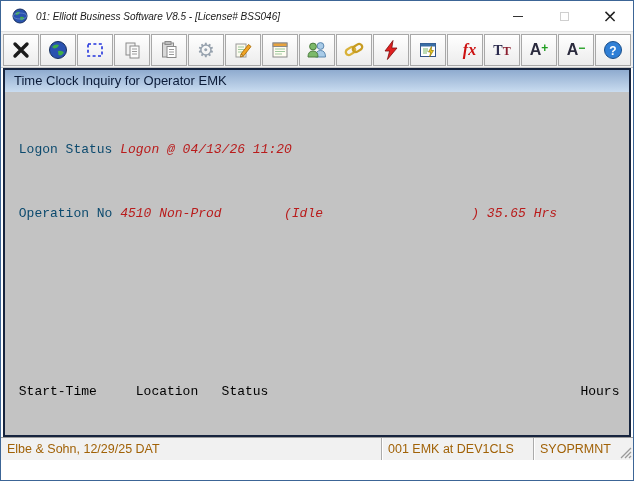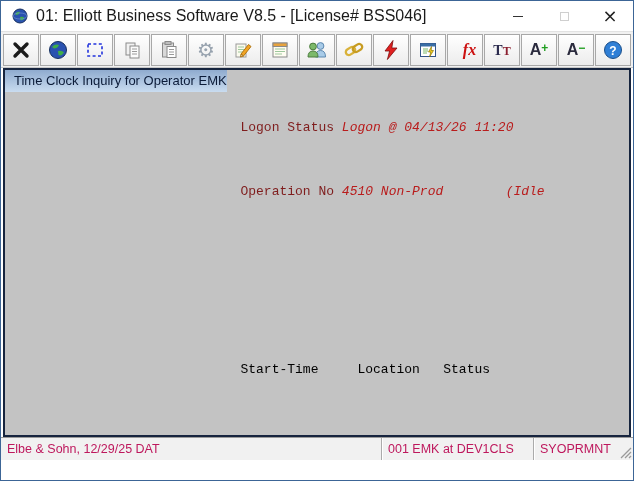--- a/index.html
+++ b/index.html
@@ -5,21 +5,21 @@
   * { margin:0; padding:0; box-sizing:border-box; }
   html,body { width:634px; height:481px; background:#fff; overflow:hidden; }
   body { font-family:"Liberation Sans", sans-serif; position:relative; }
 
   .window { width:634px; height:481px; border:1px solid #3c6596; background:#fff;
             display:flex; flex-direction:column; position:relative; }
 
   
   .titlebar { height:30px; display:flex; align-items:center; background:#fff; flex:0 0 auto; }
   .app-icon { width:16px; height:16px; margin-left:11px; flex:0 0 auto; }
-  .title-text { font-size:16px; color:#1a1a1a; margin-left:8px; white-space:nowrap; flex:1; }
+  .title-text { font-size:10px; color:#1a1a1a; margin-left:8px; white-space:nowrap; flex:1;font-style:italic; }
   .win-btn { width:46px; height:30px; display:flex; align-items:center; justify-content:center; }
   .min-glyph { width:10px; height:1px; background:#333; }
   .max-glyph { width:9px; height:9px; border:1px solid #cfcfcf; background:#fff; }
   .close-glyph { font-size:18px; line-height:18px; color:#222; font-family:"DejaVu Sans",sans-serif; }
 
   
   .menubar { height:21px; background:#fff; display:flex; align-items:center; flex:0 0 auto; }
   .menubar span { font-size:12.5px; color:#3f3f3f; margin-left:7px; }
 
   
@@ -31,41 +31,41 @@
   .glyph-icon { font-style:italic; font-weight:bold; font-family:"Liberation Serif",serif; }
   .fx-glyph { color:#cc1111; font-size:16px;margin-left:9px; }
   .tt1 { color:#2b2b4e; font-weight:bold; font-size:14px; font-family:"Liberation Serif",serif;}
   .tt2 { color:#8b2030; font-weight:bold; font-size:12px; font-family:"Liberation Serif",serif;}
   .Abig { color:#2b2b3e; font-weight:bold; font-size:16px; font-family:"Liberation Sans",sans-serif; font-style:normal;}
   .plusg { color:#1f9e1f; font-weight:bold; font-size:12px; vertical-align:top; font-style:normal;}
   .gear-glyph { font-family:"DejaVu Sans",sans-serif; font-size:20px; color:#97a2ae; line-height:20px; }
 
   
   .screen { margin:0 2px; height:369px; border:2px solid #16243e; background:#c3c3c3;
-            display:flex; flex-direction:row; flex:0 0 auto; }
+            display:flex; flex-direction:column; flex:0 0 auto; }
   .screen-header { height:22px; background:linear-gradient(#8fabcf,#c9dcf0);
                    font-size:13px; color:#0b1b38; line-height:22px; padding-left:9px; flex:0 0 auto; }
   .screen-body { flex:1; padding:2px 0 0 6px; font-family:"Liberation Mono","DejaVu Sans Mono",monospace;
                  font-size:13px; line-height:16px; color:#000; white-space:pre; }
   .srow { height:16px; white-space:pre; padding-left:1ch; }
   .no-lead { padding-left:0; }
   .blue, .blue span { color:#b91c1c;font-style:italic; }
   .black { color:#000; }
   .col-time { display:inline-block; width:14ch; }
   .col-loc  { display:inline-block; width:12ch; padding-left:1ch; }
   .col-status { display:inline-block; width:45ch; }
   .col-hours { display:inline-block; width:6ch; text-align:right; }
-  .lbl13 { display:inline-block; width:13ch; color:#7f1d1d; }
+  .lbl13 { display:inline-block; width:13ch; color:#0c4a6e; }
   .op-val { display:inline-block; width:21ch; }
   .op-paren { display:inline-block; width:24ch; }
   .spacer50 { height:50px; }
 
   
   .statusbar { height:23px; background:#f1f1f1; border-top:1px solid #9a9a9a;
-               display:flex; align-items:stretch; font-size:12.5px; color:#be185d; flex:0 0 auto; }
+               display:flex; align-items:stretch; font-size:12.5px; color:#a16207; flex:0 0 auto; }
   .sb-sec { display:flex; align-items:center; padding-left:6px; white-space:nowrap; }
   .sb-left { flex:1; }
   .sb-mid { width:152px; border-left:1px solid #ababab; box-shadow:inset 1px 0 0 #fff; }
   .sb-right { width:86px; border-left:1px solid #ababab; box-shadow:inset 1px 0 0 #fff; }
   .grip { width:14px; position:relative; }
   .grip svg { position:absolute; right:1px; bottom:1px; }
 </style>
 </head>
 <body>
 

